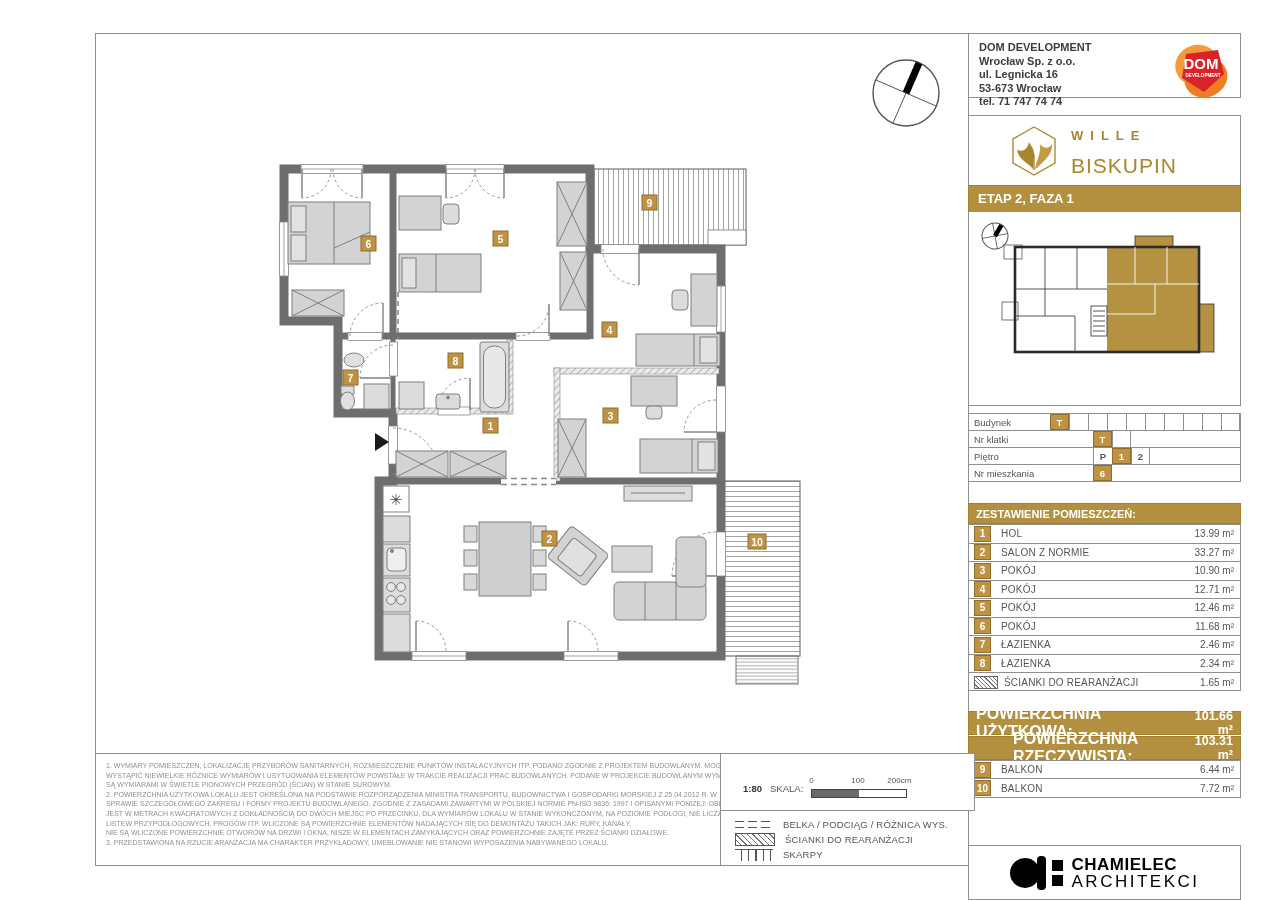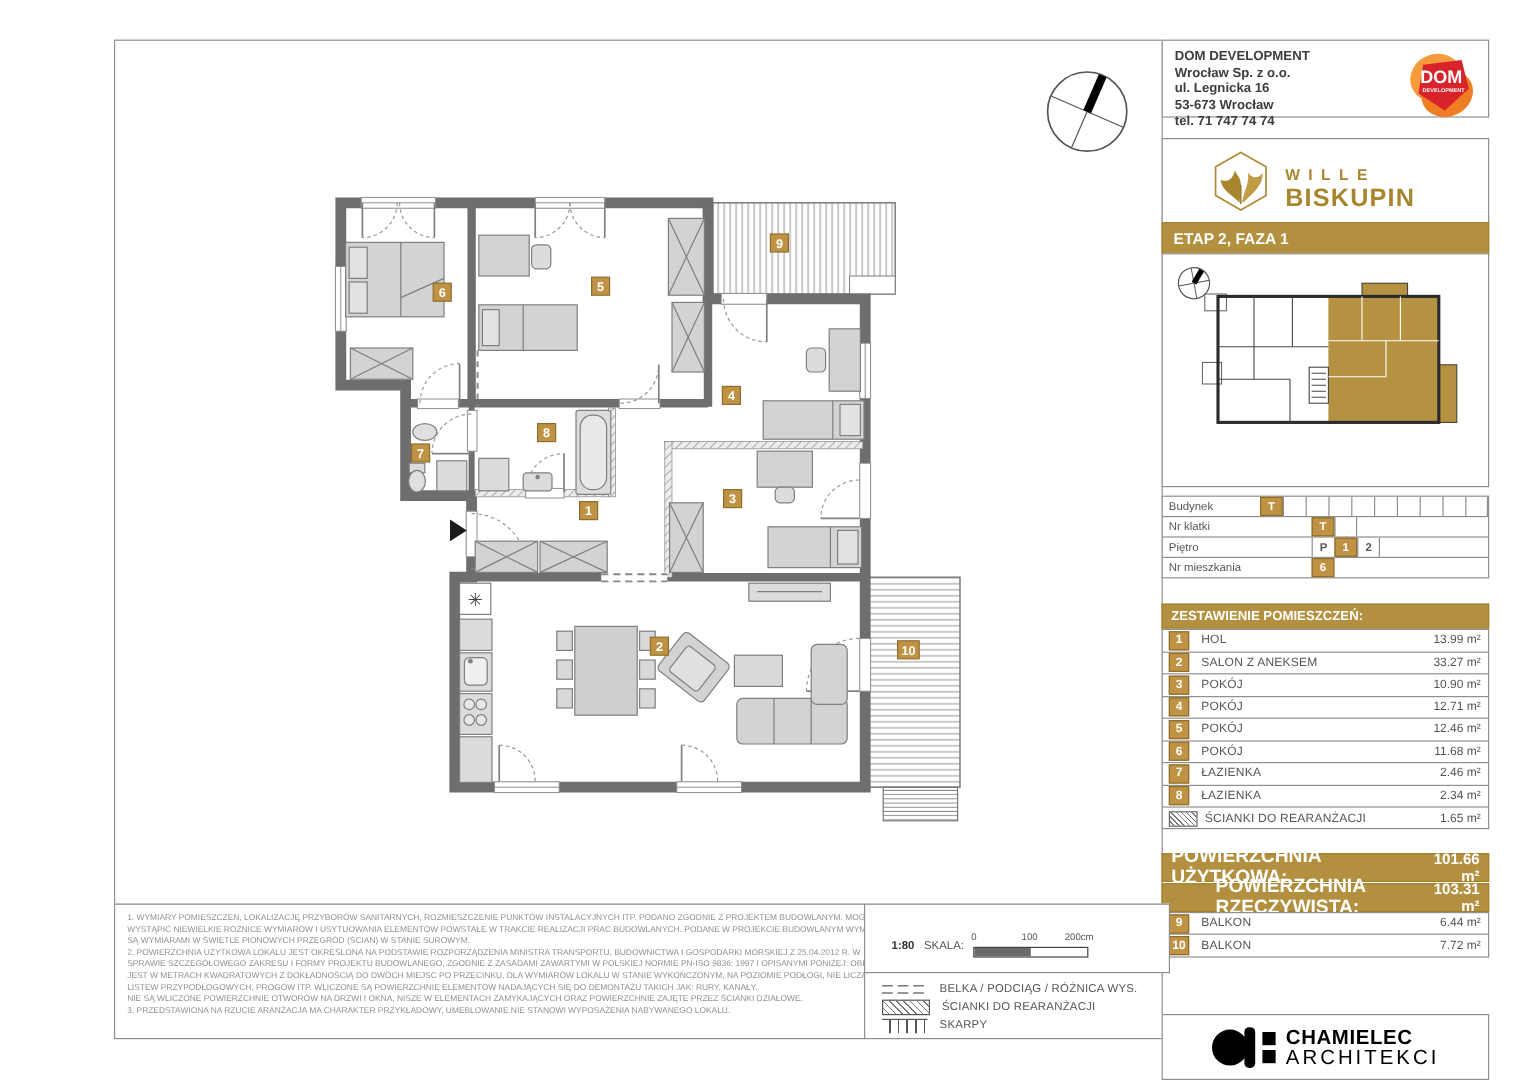--- a/index.html
+++ b/index.html
@@ -10,21 +10,21 @@
   #plan-svg{position:absolute;left:0;top:0;}
   
   .rp{left:968px;width:273px;}
   #company-box{top:33px;height:65px;}
   .company-text{position:absolute;left:10px;top:7px;font-size:11px;font-weight:bold;color:#3d3d3d;line-height:13.5px;}
   #dom-logo{position:absolute;right:8px;top:6px;width:62px;height:62px;}
   #brand-box{top:115px;height:71px;}
   #brand-inner{position:absolute;left:38px;top:8px;display:flex;align-items:flex-end;gap:10px;}
   .brand-text{color:#a8862e;}
   .brand-l1{font-size:13px;letter-spacing:7px;font-weight:bold;}
-  .brand-l2{font-size:21px;font-weight:bold;letter-spacing:1px;margin-top:1px;}
+  .brand-l2{font-size:21px;font-weight:normal;letter-spacing:1px;margin-top:11px;}
   #stage-banner{top:185px;height:27px;background:#b3903f;color:#fff;font-size:13px;font-weight:bold;
     display:flex;align-items:center;padding-left:9px;border:1px solid #a1812f;box-sizing:border-box;position:absolute;}
   #minimap-box{top:211px;height:195px;}
   
   #unit-table{top:413px;height:69px;border:1px solid #8f8f8f;}
   .trow{display:flex;height:17px;border-bottom:1px solid #8f8f8f;box-sizing:border-box;}
   .trow:last-child{border-bottom:none;}
   .tlabel{width:124px;font-size:9.5px;color:#555;padding:3px 0 0 5px;box-sizing:border-box;}
   .tcells{display:flex;}
   .tcell{width:19px;height:16px;border-left:1px solid #8f8f8f;font-size:9.5px;font-weight:bold;color:#555;
@@ -492,21 +492,21 @@
 <div class="rp" id="rooms-header">ZESTAWIENIE POMIESZCZEŃ:</div>
 
 <div class="box rp" id="rooms-box">
   <div class="rrow">
       <span class="rbadge">1</span>
       <span class="rname">HOL</span>
       <span class="rarea">13.99 m²</span>
     </div>
   <div class="rrow">
       <span class="rbadge">2</span>
-      <span class="rname">SALON Z ANEKSEM</span>
+      <span class="rname">SALON Z NORMIE</span>
       <span class="rarea">33.27 m²</span>
     </div>
   <div class="rrow">
       <span class="rbadge">3</span>
       <span class="rname">POKÓJ</span>
       <span class="rarea">10.90 m²</span>
     </div>
   <div class="rrow">
       <span class="rbadge">4</span>
       <span class="rname">POKÓJ</span>

